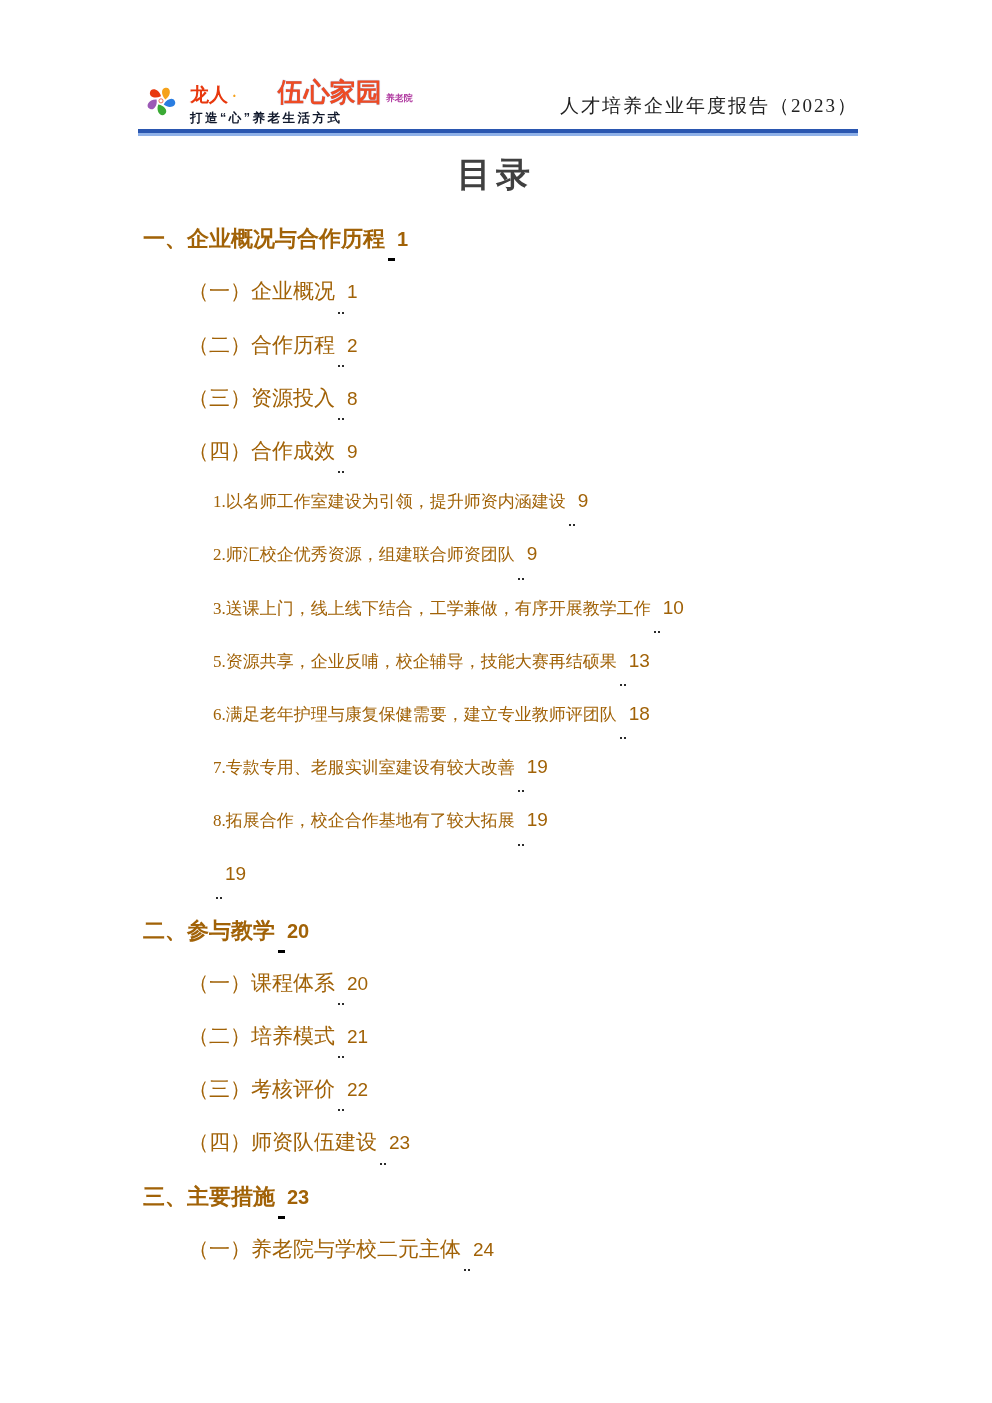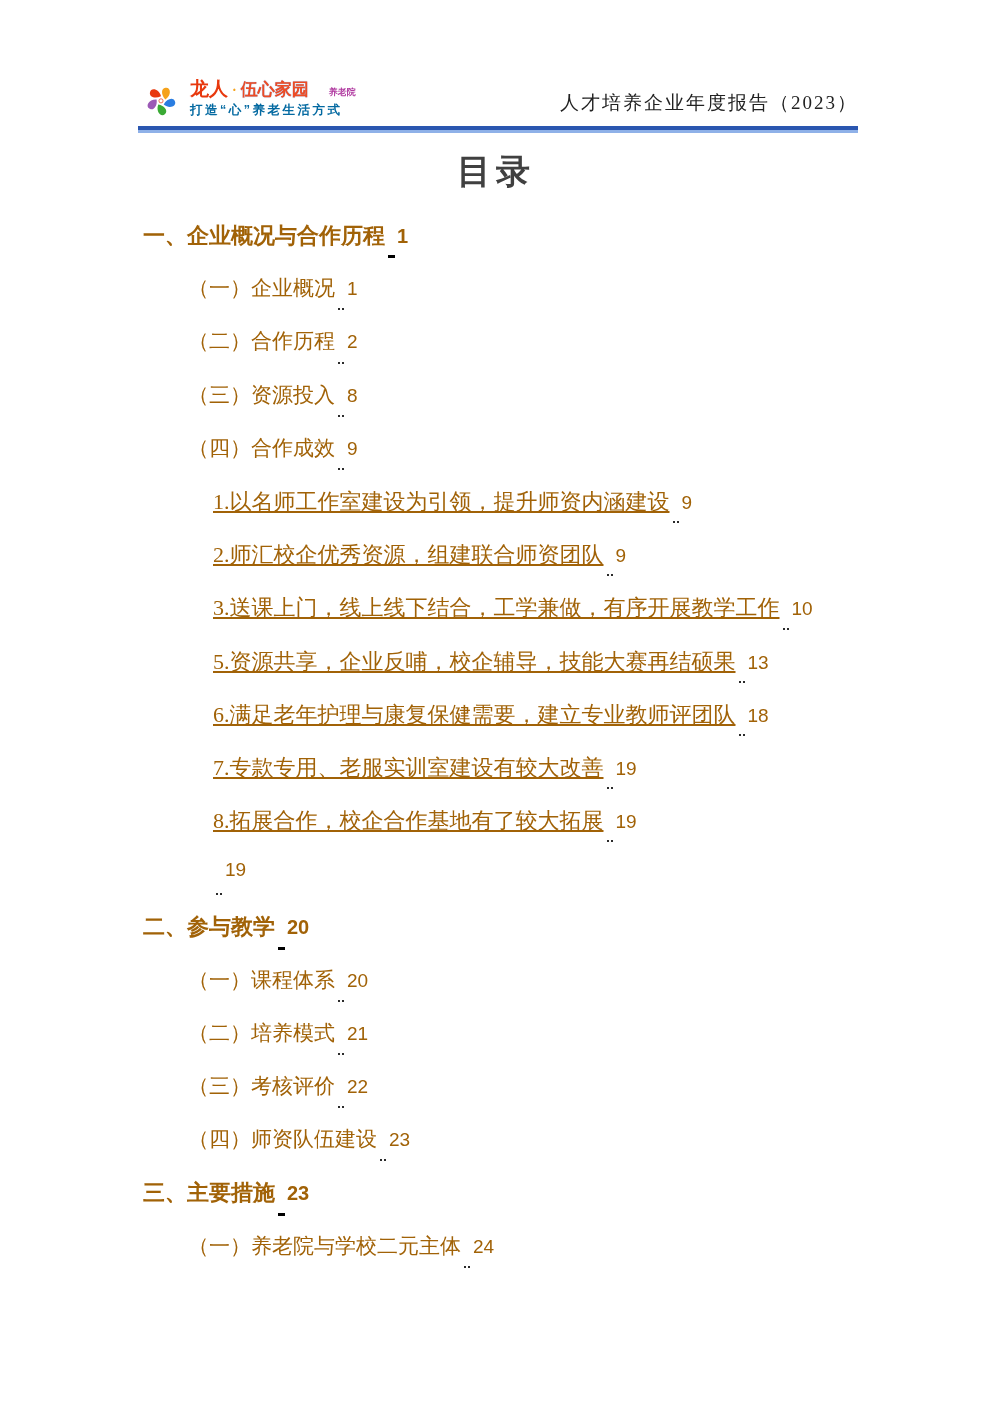--- a/index.html
+++ b/index.html
@@ -24,30 +24,31 @@
   .logo-flower { width: 46px; height: 46px; flex: 0 0 auto; }
   .logo-text { display: flex; flex-direction: column; line-height: 1.15; padding-top: 2px; }
   .logo-line1 { display: flex; align-items: baseline; gap: 4px; white-space: nowrap; }
   .logo-brand {
     font-family: "Liberation Sans", sans-serif;
     font-weight: bold; font-size: 19px; color: #e8380d;
   }
   .logo-sep { color: #f5a21b; font-size: 14px; font-weight: bold; }
   .logo-name {
     font-family: "Liberation Sans", sans-serif;
-    font-weight: bold; font-size: 17px; color: #ef4b23;
+    font-weight: bold; font-size: 26px; color: #ef4b23;
     text-shadow: 0 0 1px #7ba3e0;
+    margin-left: 37px;
   }
   .logo-suffix {
     font-family: "Liberation Sans", sans-serif;
-    font-size: 9px; font-weight: bold; color: #b03aa0; margin-left: 16px;
+    font-size: 9px; font-weight: bold; color: #b03aa0;
   }
   .logo-tagline {
     font-family: "Liberation Sans", sans-serif;
-    font-size: 12.5px; font-weight: bold; color: #0369a1;
+    font-size: 12.5px; font-weight: bold; color: #0f172a;
     letter-spacing: 2.5px; margin-top: 3px; white-space: nowrap;
   }
   .report-title {
     font-family: "Liberation Serif", serif;
     font-size: 19px; color: #222;
     letter-spacing: 2px;
     padding-bottom: 6px;
     white-space: nowrap;
   }
   .header-divider {
@@ -90,21 +91,21 @@
   .toc-row .page {
     font-family: "Liberation Sans", sans-serif;
     font-size: 19px;
     white-space: nowrap;
   }
   .toc-row.level-1 { font-weight: bold; font-size: 22px; }
   .toc-row.level-1 .leader { border-bottom: 3px dotted #000; margin-bottom: 16px; }
   .toc-row.level-1 .page { font-weight: bold; font-size: 20px; }
   .toc-row.level-2 { padding-left: 45px; }
   .toc-row.level-3 { padding-left: 70px; }
-  .toc-row.level-3 .label { font-size: 22px; text-decoration: underline; }
+  .toc-row.level-3 .label { font-size: 17px; }
 </style>
 </head>
 <body>
 
 <div class="page">
 
   <div class="header">
     <div class="logo">
       <svg class="logo-flower" viewBox="0 0 100 100" aria-hidden="true">
         <g transform="translate(50,54)">

